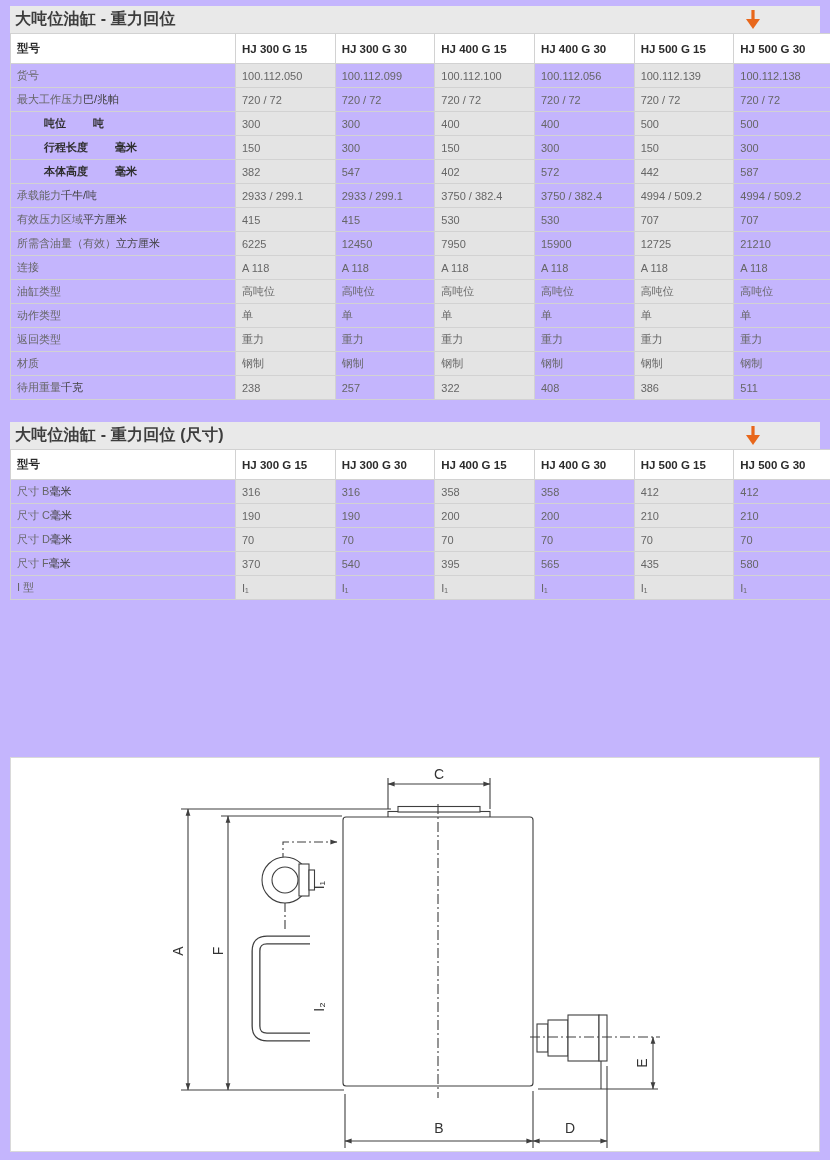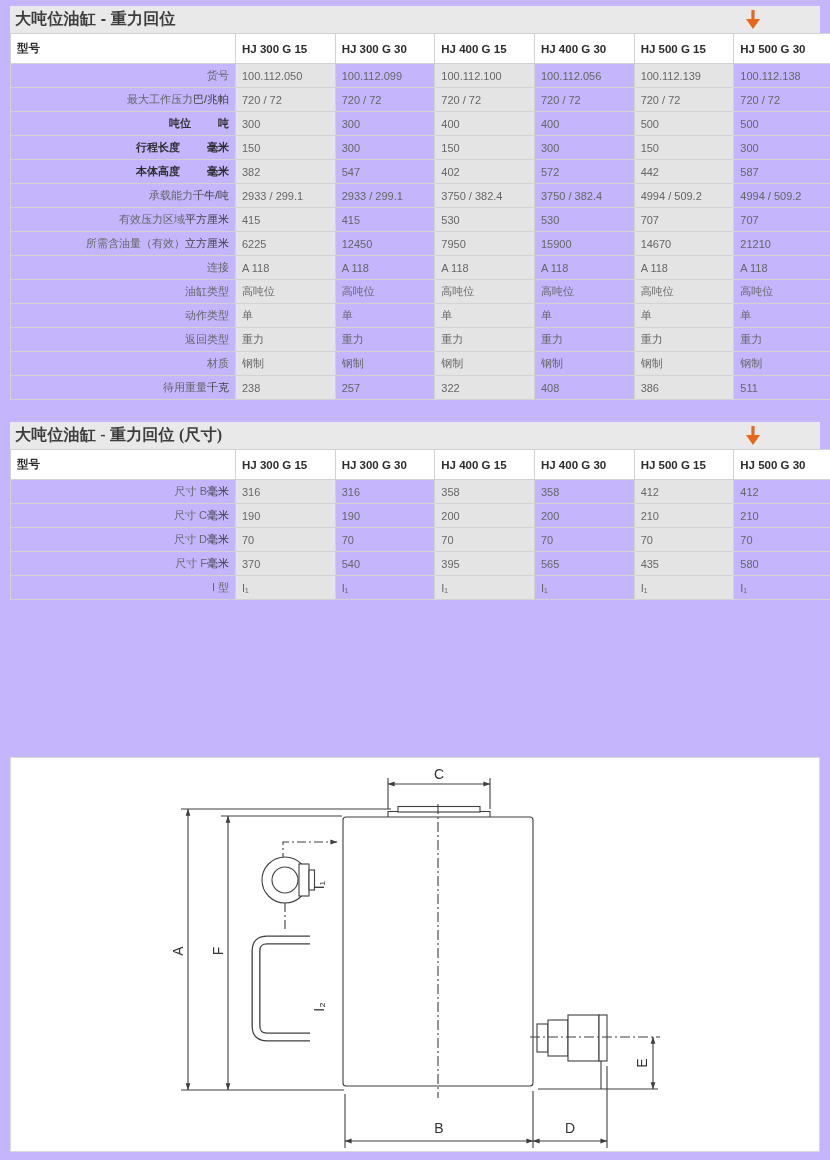--- a/index.html
+++ b/index.html
@@ -4,32 +4,32 @@
 <style>
   * { margin:0; padding:0; box-sizing:border-box; }
   body { background:#fff; font-family:"Liberation Sans","DejaVu Sans",sans-serif; }
   .page { position:relative; width:830px; height:1160px; background:#c4b5fd; overflow:hidden; padding-top:6px; }
 
   
   .band { position:relative; margin:0 10px; height:27px; background:#e9e9e9;
           display:flex; align-items:center; padding-left:5px; }
   .band .btitle { font-size:16px; font-weight:bold; color:#3d3d3d; letter-spacing:.2px; }
   .dl-arrow { position:absolute; right:58px; top:3px; width:18px; height:21px; cursor:pointer; }
-  .band2 { margin-top:22px;font-family:Liberation Serif, serif; }
+  .band2 { margin-top:22px; }
 
   
   table.spec { border-collapse:collapse; width:824px; margin:0 10px; table-layout:fixed;
                font-size:11px; }
   table.spec th, table.spec td { border:1px solid #d2d2d2; padding:4px 6px; text-align:left;
                vertical-align:middle; white-space:nowrap; overflow:hidden; }
   table.spec th { font-weight:bold; color:#2b2b2b; background:#fff; padding:7px 6px; font-size:11.5px; }
   table.spec td { color:#666; height:21px; }
   table.spec td.shade { background:#e4e4e4; }
   td.label-cell { color:#3f3f3f; }
-  .lc { display:flex; justify-content:flex-end; align-items:center; }
+  .lc { display:flex; justify-content:flex-start; align-items:center; }
   .lc .runit { color:#3f3f3f; }
   tr.boldrow .lc .rlabel, tr.boldrow .lc .runit { font-weight:bold; color:#2e2e2e;padding-left:27px; }
 
   
   .diagram-box { position:absolute; left:10px; top:757px; width:810px; height:395px;
                  background:#fff; border:1px solid #d9d9d9; }
   .diagram-box svg { display:block; }
   svg text { fill:#333; font-family:"Liberation Sans","DejaVu Sans",sans-serif; font-size:14px; }
 </style>
 </head>
@@ -169,21 +169,21 @@
           <td class="label-cell">
             <div class="lc">
               <span class="rlabel">所需含油量（有效）</span>
               <span class="runit">立方厘米</span>
             </div>
           </td>
           <td class="shade">6225</td>
           <td>12450</td>
           <td class="shade">7950</td>
           <td>15900</td>
-          <td class="shade">14670</td>
+          <td class="shade">12725</td>
           <td>21210</td>
         </tr>
         <tr>
           <td class="label-cell">
             <div class="lc">
               <span class="rlabel">连接</span>
               <span class="runit"></span>
             </div>
           </td>
           <td class="shade">A 118</td>

